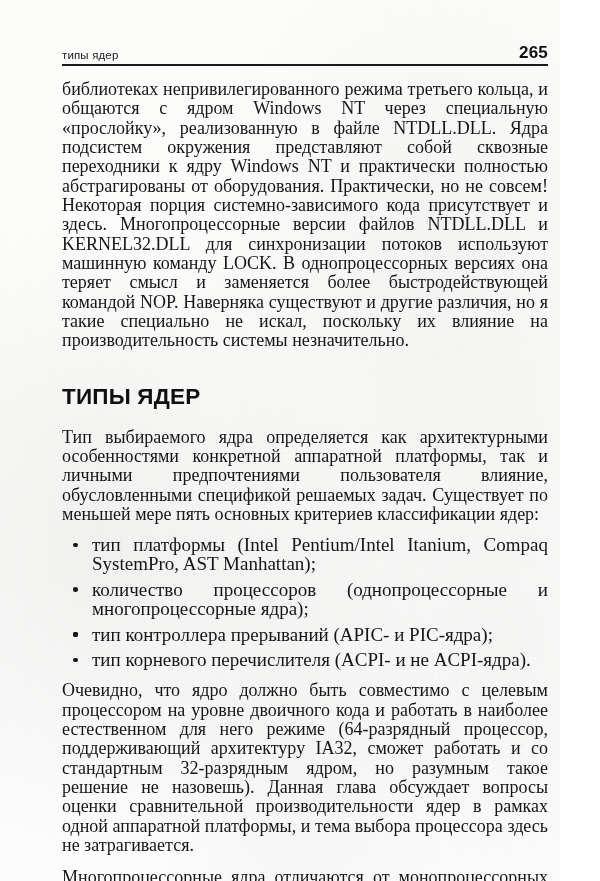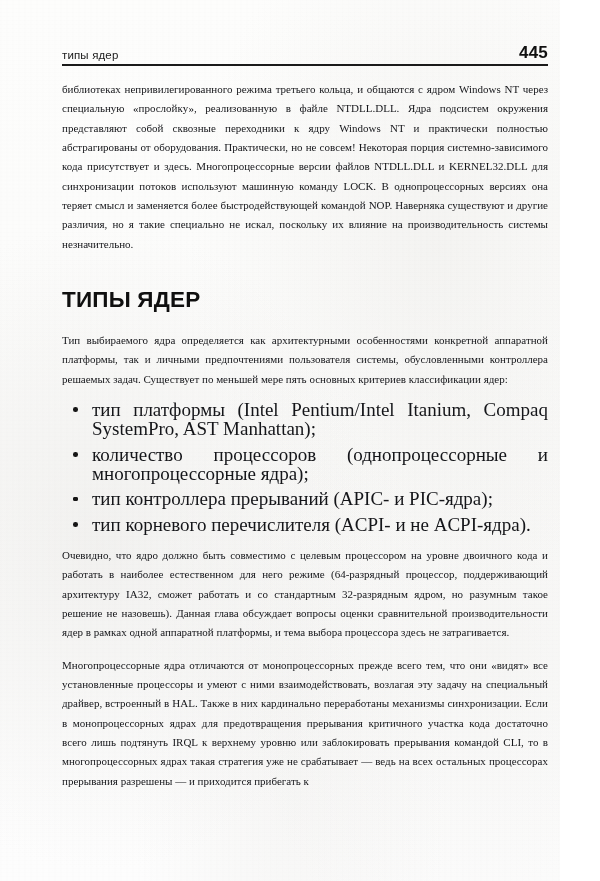--- a/index.html
+++ b/index.html
@@ -58,21 +58,21 @@
   
   .column {
     position: absolute;
     left: 62px;
     top: 80px;
     width: 486px;
   }
 
   p.para {
     margin: 0 0 0 0;
-    font-size: 11px;
+    font-size: 18px;
     line-height: 19.35px;
     text-align: justify;
     text-justify: inter-word;
     color: #15161a;
     hyphens: manual;
   }
   p.gap {
     margin-top: 13px;
   }
 
@@ -130,31 +130,31 @@
       repeating-linear-gradient(90deg, rgba(0,0,0,0.010) 0px, rgba(0,0,0,0) 3px, rgba(0,0,0,0) 6px);
   }
 </style>
 </head>
 <body>
 
 <div class="page">
 
   <div class="runhead">
     <span class="runhead-title">типы ядер</span>
-    <span class="runhead-folio">445</span>
+    <span class="runhead-folio">265</span>
   </div>
 
   <div class="column">
 
     <p class="para"><span>библиотеках непривилегированного режима третьего кольца, и общаются с ядром Windows NT через специальную «прослойку», реализованную в файле NTDLL.DLL. Ядра подсистем окружения представляют собой сквозные переходники к ядру Windows NT и практически полностью абстрагированы от оборудования. Практически, но не совсем! Некоторая порция системно-зависимого кода присутствует и здесь. Многопроцессорные версии файлов NTDLL.DLL и KERNEL32.DLL для синхронизации потоков используют машинную команду LOCK. В однопроцессорных версиях она теряет смысл и заменяется более быстродействующей командой NOP. Наверняка существуют и другие различия, но я такие специально не искал, поскольку их влияние на производительность системы незначительно.</span></p>
 
 
     <h2 class="section">ТИПЫ ЯДЕР</h2>
 
-    <p class="para"><span>Тип выбираемого ядра определяется как архитектурными особенностями конкретной аппаратной платформы, так и личными предпочтениями пользователя системы, обусловленными контроллера решаемых задач. Существует по меньшей мере пять основных критериев классификации ядер:</span></p>
+    <p class="para"><span>Тип выбираемого ядра определяется как архитектурными особенностями конкретной аппаратной платформы, так и личными предпочтениями пользователя влияние, обусловленными спецификой решаемых задач. Существует по меньшей мере пять основных критериев классификации ядер:</span></p>
 
     <ul class="bullets">
       <li>
         <span class="dot"></span>
         <span>тип платформы (Intel Pentium/Intel Itanium, Compaq SystemPro, AST Manhattan);</span>
       </li>
       <li>
         <span class="dot"></span>
         <span>количество процессоров (однопроцессорные и многопроцессорные ядра);</span>
       </li>

